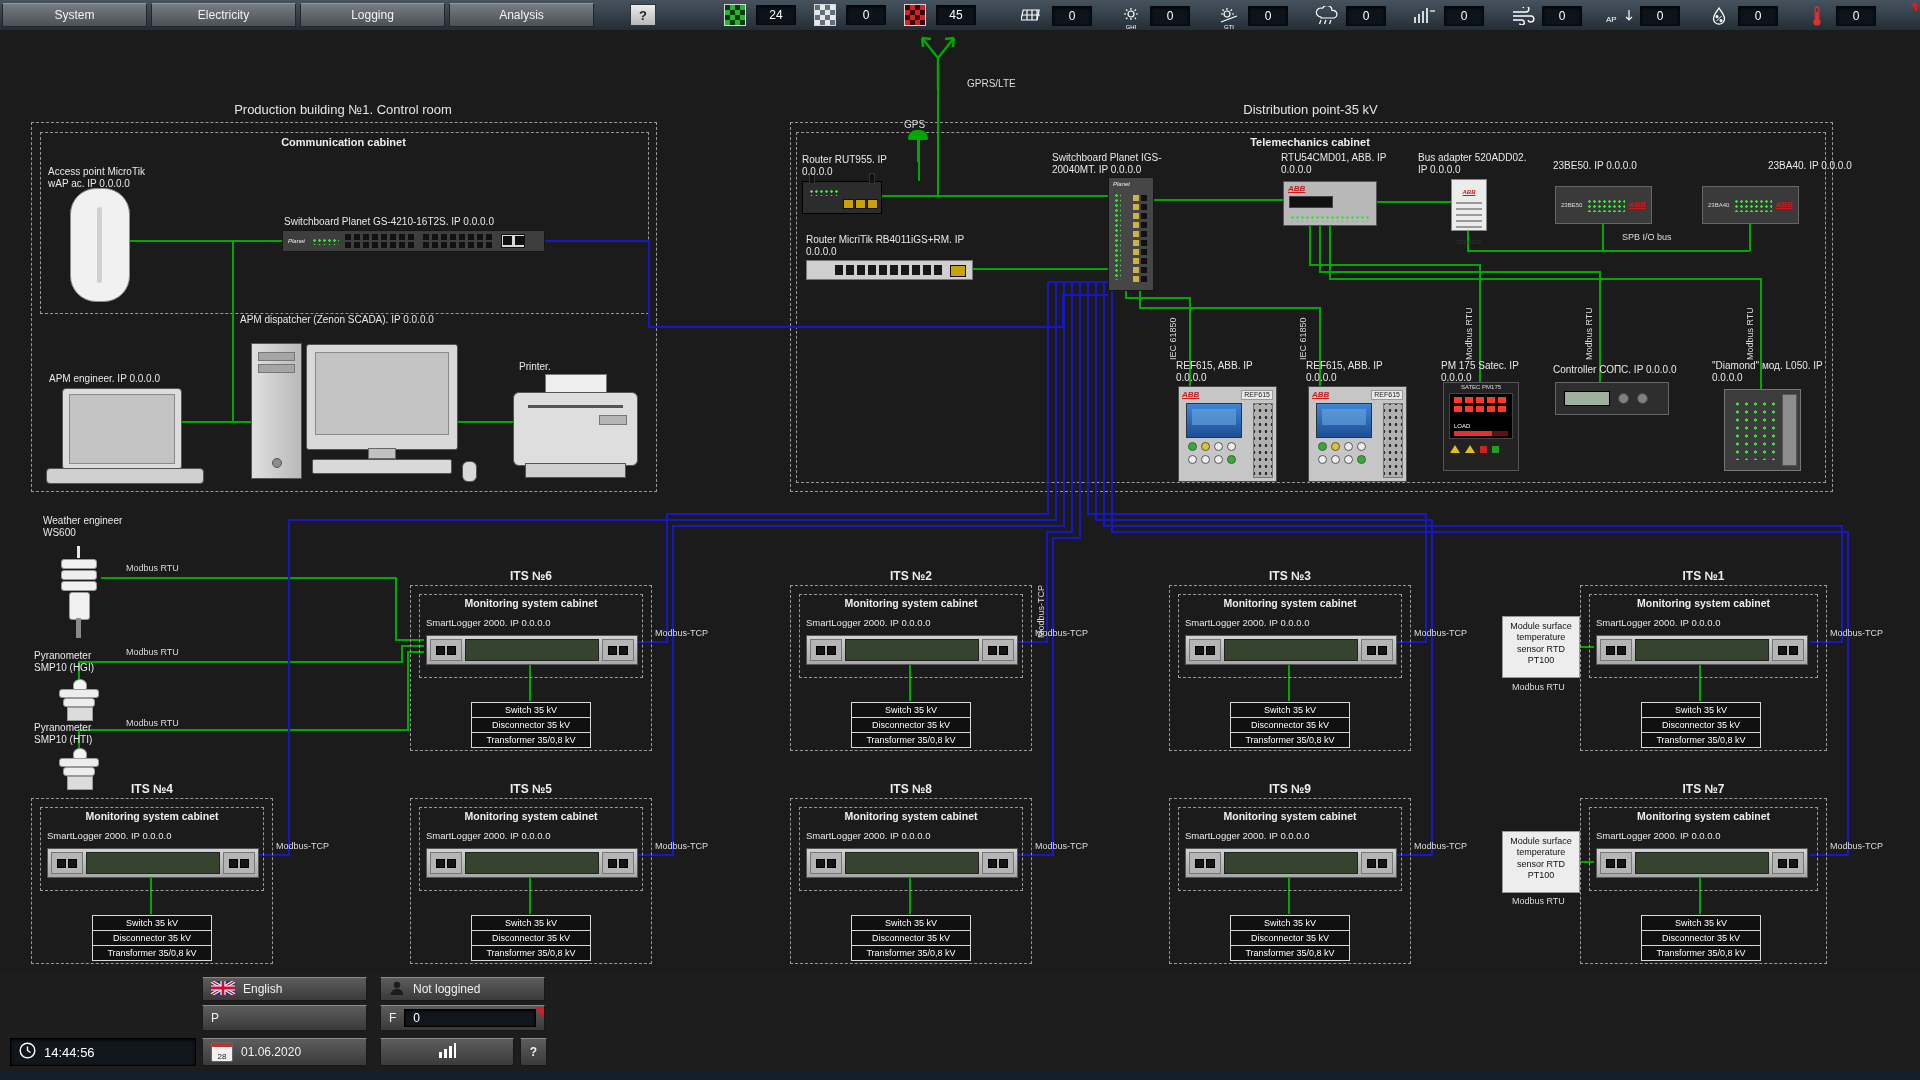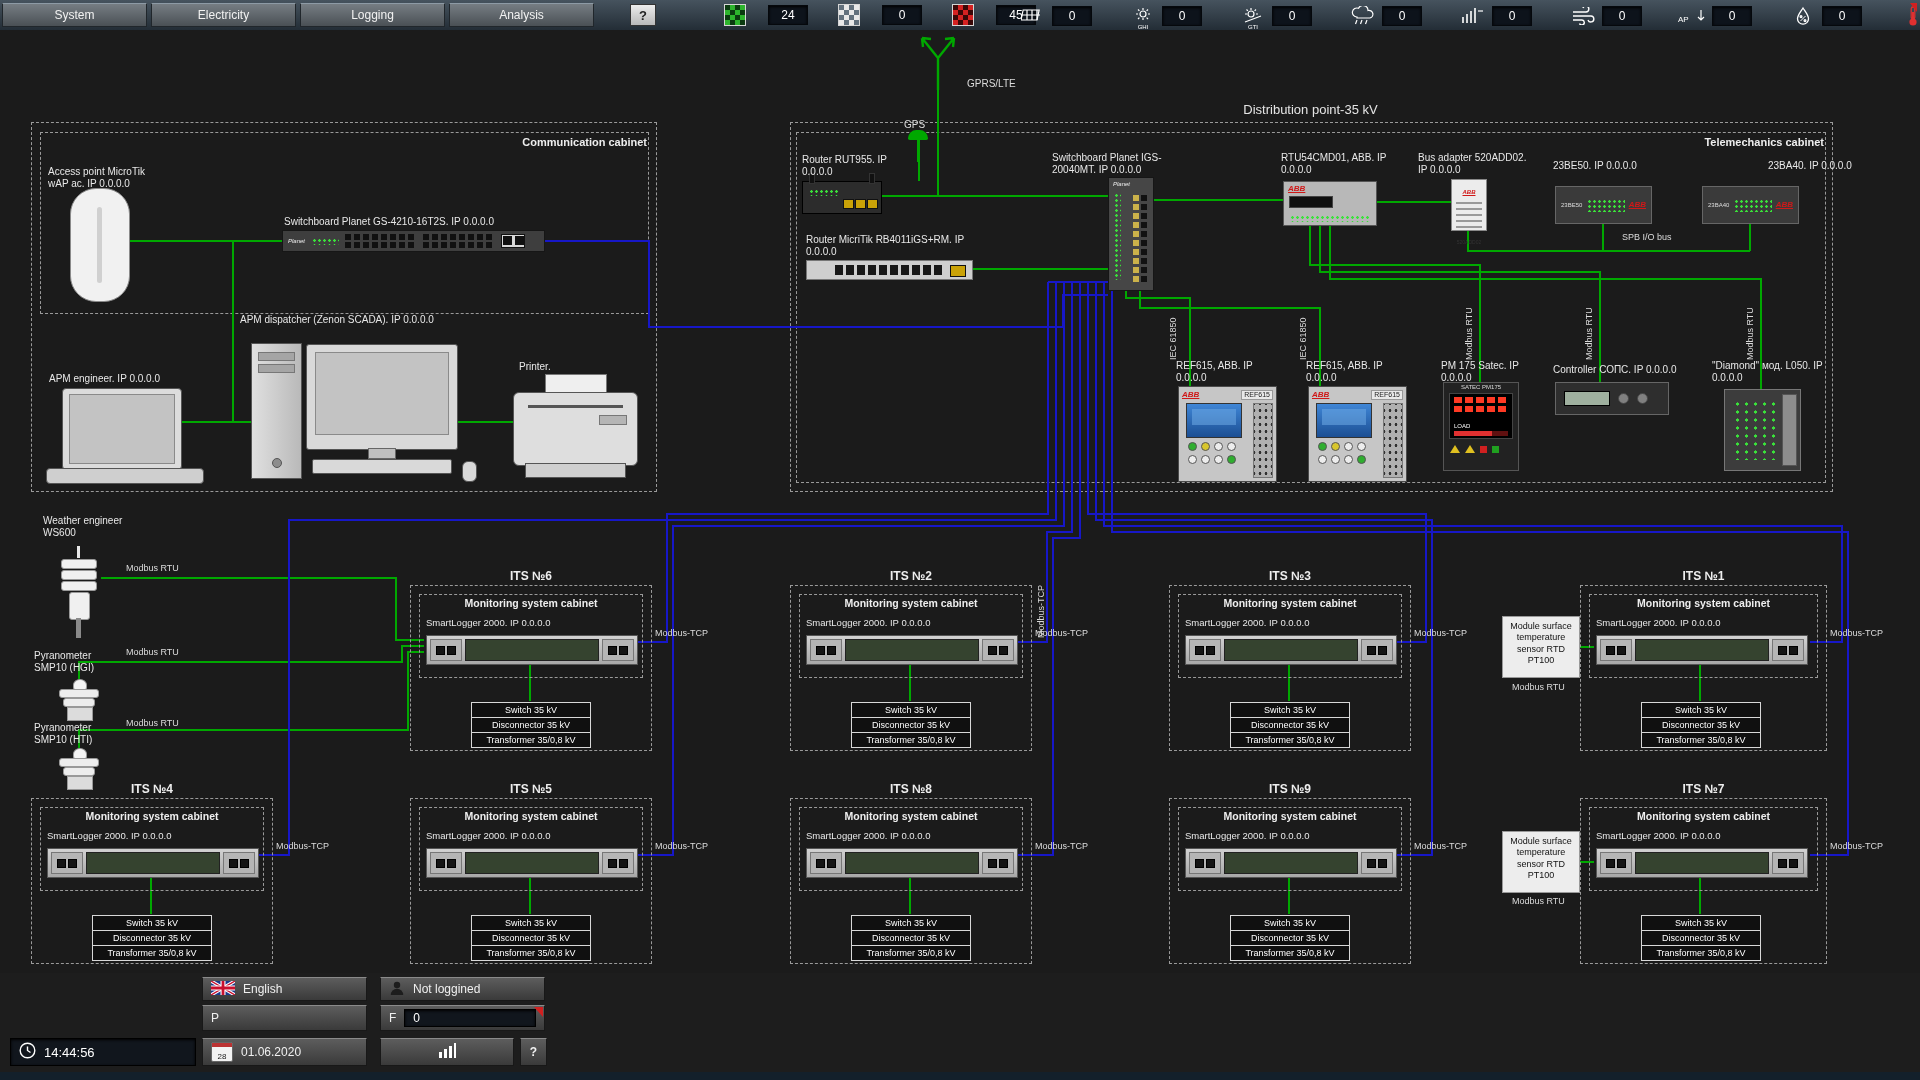--- a/index.html
+++ b/index.html
@@ -5,39 +5,39 @@
   html,body{margin:0;padding:0;background:#1b1b1b;width:1920px;height:1080px;overflow:hidden;
     font-family:"Liberation Sans",sans-serif;-webkit-font-smoothing:antialiased;}
   .abs{position:absolute;}
   
   #topbar{position:absolute;left:0;top:0;width:1920px;height:30px;
     background:linear-gradient(180deg,#46535e,#232d36);border-bottom:1px solid #0c1014;}
   .menu-btn{position:absolute;top:3px;height:24px;width:145px;border:1px solid #20262b;border-top-color:#8d9aa5;
     background:linear-gradient(180deg,#767d83,#4a5055);color:#f2f2f2;font-size:12px;font-family:inherit;cursor:default;}
   .help-top{position:absolute;top:4px;left:630px;width:26px;height:22px;border:1px solid #333;
     background:linear-gradient(180deg,#ececec,#b9b9b9);color:#222;font-weight:bold;font-size:13px;font-family:inherit;}
-  .hgroup{position:absolute;top:4px;display:flex;align-items:center;gap:22px;}
+  .hgroup{position:absolute;top:4px;display:flex;align-items:center;gap:10px;}
   .chk{width:20px;height:20px;border:1px solid #d5d5d5;background-size:10px 10px;}
   .chk-g{background-image:conic-gradient(#2db42d 25%,#0b3a10 0 50%,#2db42d 0 75%,#0b3a10 0);}
   .chk-w{background-image:conic-gradient(#e8e8e8 25%,#62707c 0 50%,#e8e8e8 0 75%,#62707c 0);}
   .chk-r{background-image:conic-gradient(#d42222 25%,#3a0808 0 50%,#d42222 0 75%,#3a0808 0);}
   .valbox{min-width:40px;height:20px;background:#0d131b;border:1px solid #05080c;box-shadow:inset 0 1px 3px #000;
     color:#fff;font-size:12px;display:flex;align-items:center;justify-content:center;padding:0 3px;box-sizing:border-box;}
   .sensor{display:flex;align-items:center;gap:4px;width:88px;}
   .sicon{width:30px;height:24px;position:relative;display:flex;align-items:center;justify-content:center;}
   .sic-label{position:absolute;left:0;bottom:-2px;width:100%;text-align:center;font-size:6px;color:#fff;}
   .hdr-flag{position:absolute;right:3px;top:3px;width:0;height:0;border-top:9px solid #d02020;border-left:7px solid transparent;}
   
   #canvas{position:absolute;left:0;top:30px;width:1920px;height:943px;background:#1b1b1b;}
   #wires{position:absolute;left:0;top:0;z-index:1;pointer-events:none;shape-rendering:crispEdges;}
   .wire-g{stroke:#00a800;stroke-width:2;fill:none;}
   .wire-b{stroke:#1717c8;stroke-width:2;fill:none;}
   .dashed{border:1px dashed #9a9a9a;}
   .sec-title{font-size:13px;color:#e4e4e4;text-align:center;z-index:2;}
-  .cab-title{font-size:11px;font-weight:bold;color:#eee;text-align:right;z-index:2;}
+  .cab-title{font-size:11px;font-weight:bold;color:#eee;text-align:center;z-index:2;}
   .lbl{font-size:10px;color:#e8e8e8;line-height:1.15;z-index:3;}
   .vlabel{position:absolute;transform-origin:0 0;transform:rotate(-90deg);font-size:9px;color:#dcdcdc;white-space:nowrap;z-index:3;}
   .hlabel{position:absolute;font-size:9px;color:#dcdcdc;white-space:nowrap;z-index:3;}
   
   .gdots{background-image:radial-gradient(circle,#3ae23a 1.1px,transparent 1.5px);background-size:5px 5px;background-position:1px 1px;}
   .ap-dev{left:70px;top:158px;width:58px;height:112px;background:#f1f1f1;border:1px solid #8a8a8a;border-radius:26px;z-index:2;}
   .ap-slot{position:absolute;left:26px;top:18px;width:5px;height:76px;background:#d0d0d0;border-radius:3px;}
   .gs-switch{left:282px;top:200px;width:263px;height:22px;background:#3e3e3e;border:1px solid #161616;z-index:2;
     display:flex;align-items:center;gap:6px;padding:0 5px;box-sizing:border-box;}
   .gs-brand{font-size:6px;color:#eee;font-style:italic;}
@@ -323,20 +323,21 @@
     <path class="wire-b" d="M1056 252 V490 H289 V825 H257"></path>
     <path class="wire-b" d="M1064 252 V496 H673 V825 H637"></path>
     <path class="wire-b" d="M1072 252 V502 H1047 V612 H1016"></path>
     <path class="wire-b" d="M1080 252 V508 H1053 V825 H1016"></path>
     <path class="wire-b" d="M1088 252 V484 H1426 V612 H1395"></path>
     <path class="wire-b" d="M1096 252 V490 H1432 V825 H1395"></path>
     <path class="wire-b" d="M1104 252 V496 H1842 V612 H1810"></path>
     <path class="wire-b" d="M1112 252 V502 H1848 V825 H1810"></path>
   </svg>
 
+  <div class="abs sec-title" style="left:31px;top:72px;width:624px">Production building №1. Control room</div>
   <div class="abs dashed" style="left:31px;top:92px;width:624px;height:368px"></div>
   <div class="abs dashed" style="left:40px;top:102px;width:607px;height:180px"></div>
   <div class="abs cab-title" style="left:40px;top:106px;width:607px">Communication cabinet</div>
 
   <div class="abs lbl" style="left:48px;top:136px;width:118px">Access point MicroTik wAP ac. IP 0.0.0.0</div>
   <div class="abs ap-dev">
       <i class="ap-slot"></i>
     </div>
 
   <div class="abs lbl" style="left:284px;top:186px;width:300px">Switchboard Planet GS-4210-16T2S. IP 0.0.0.0</div>

